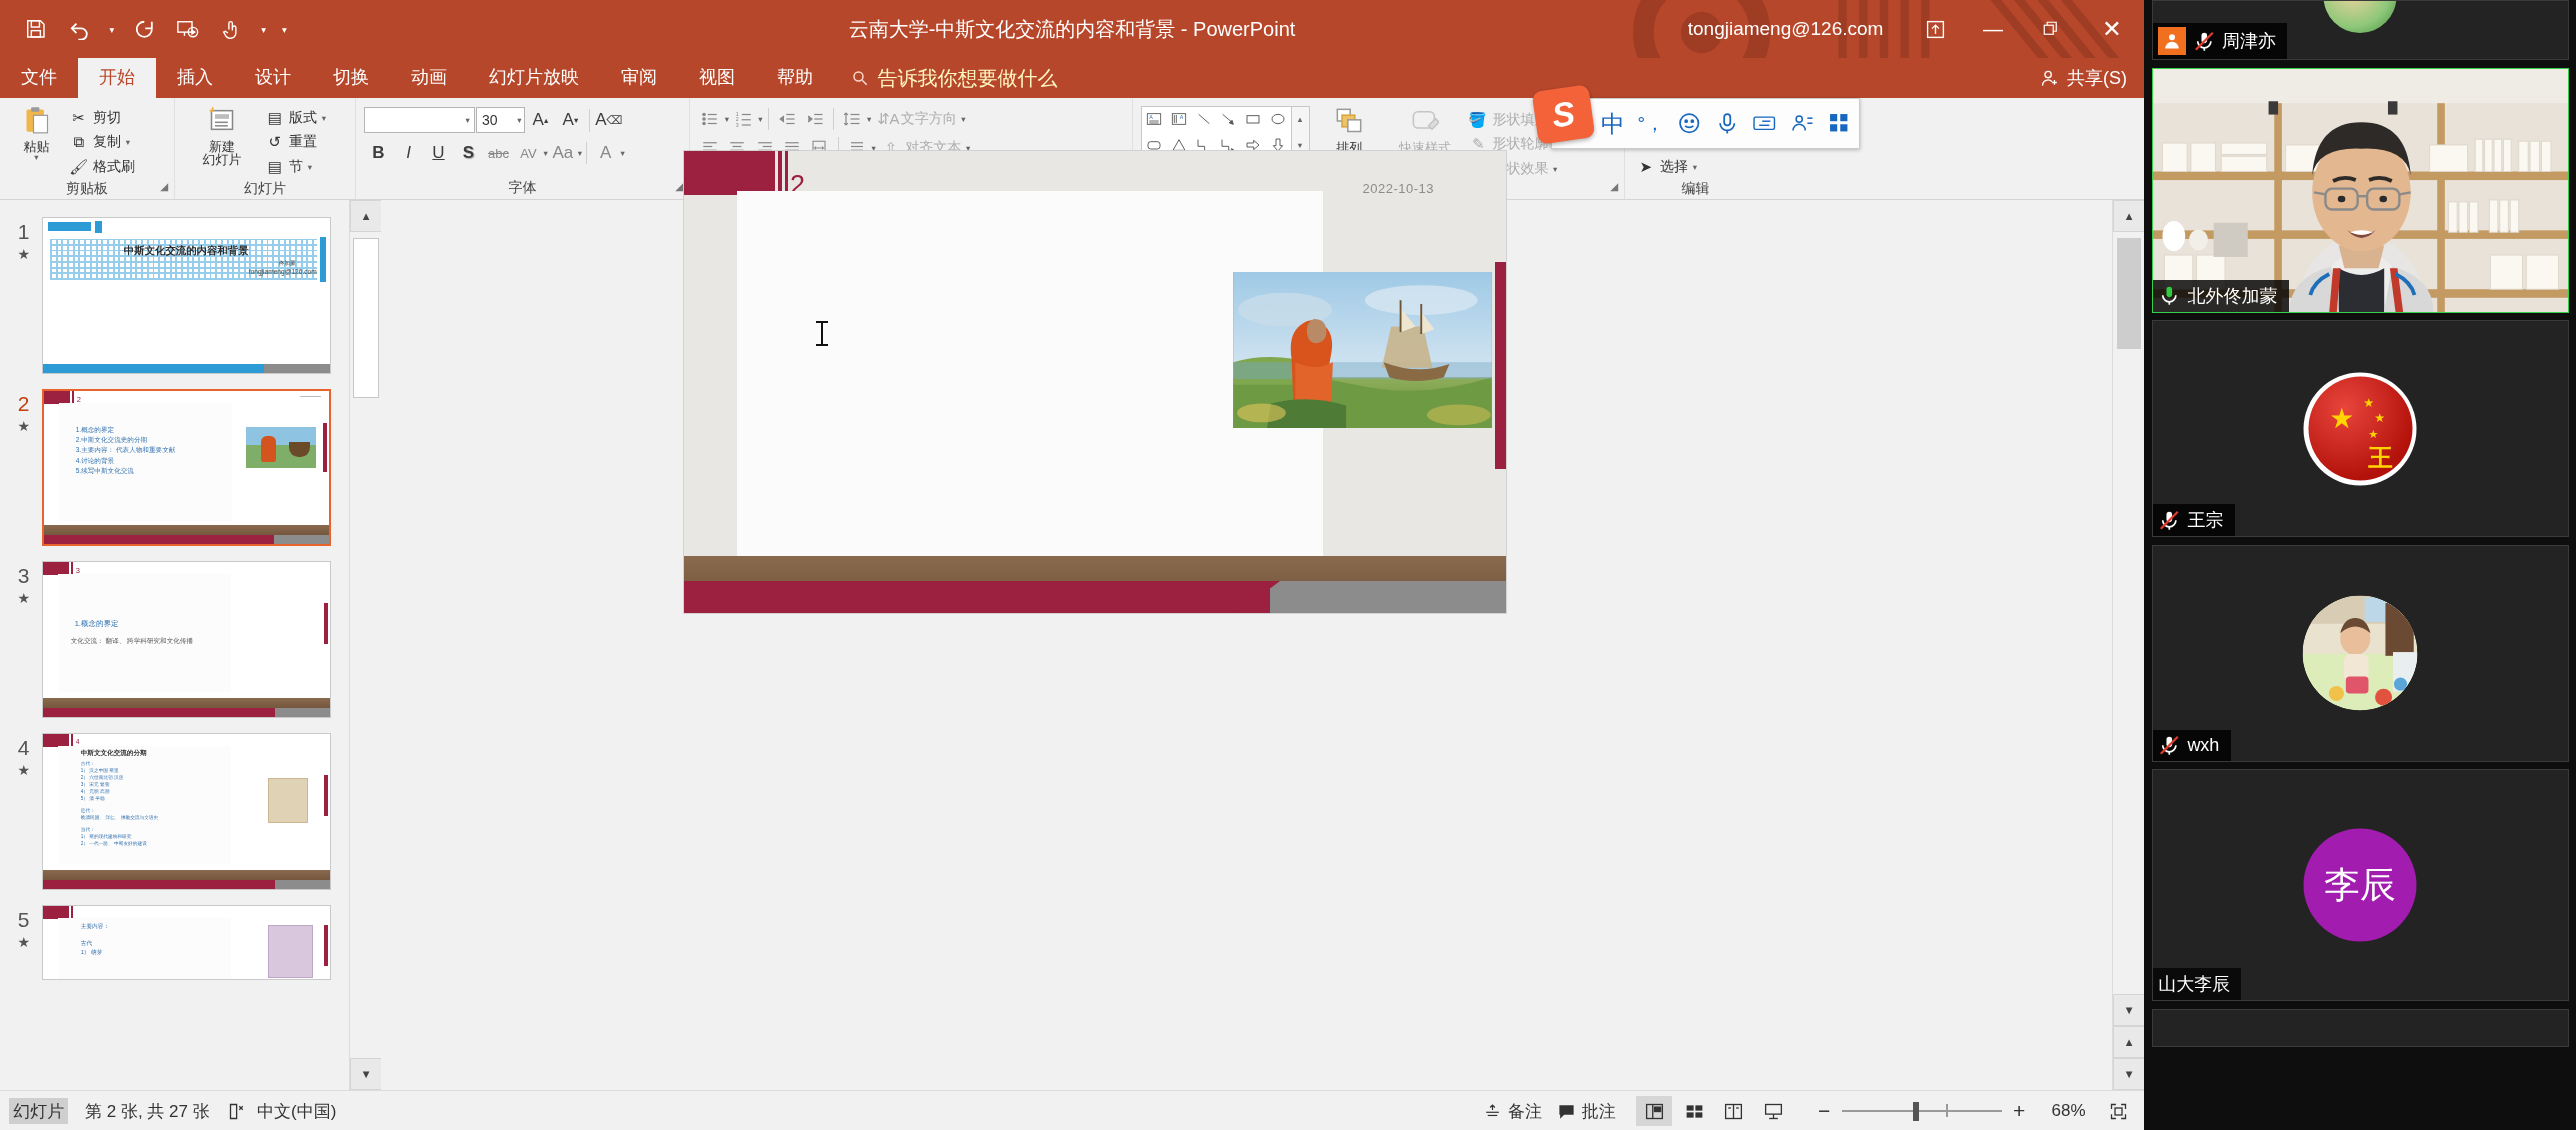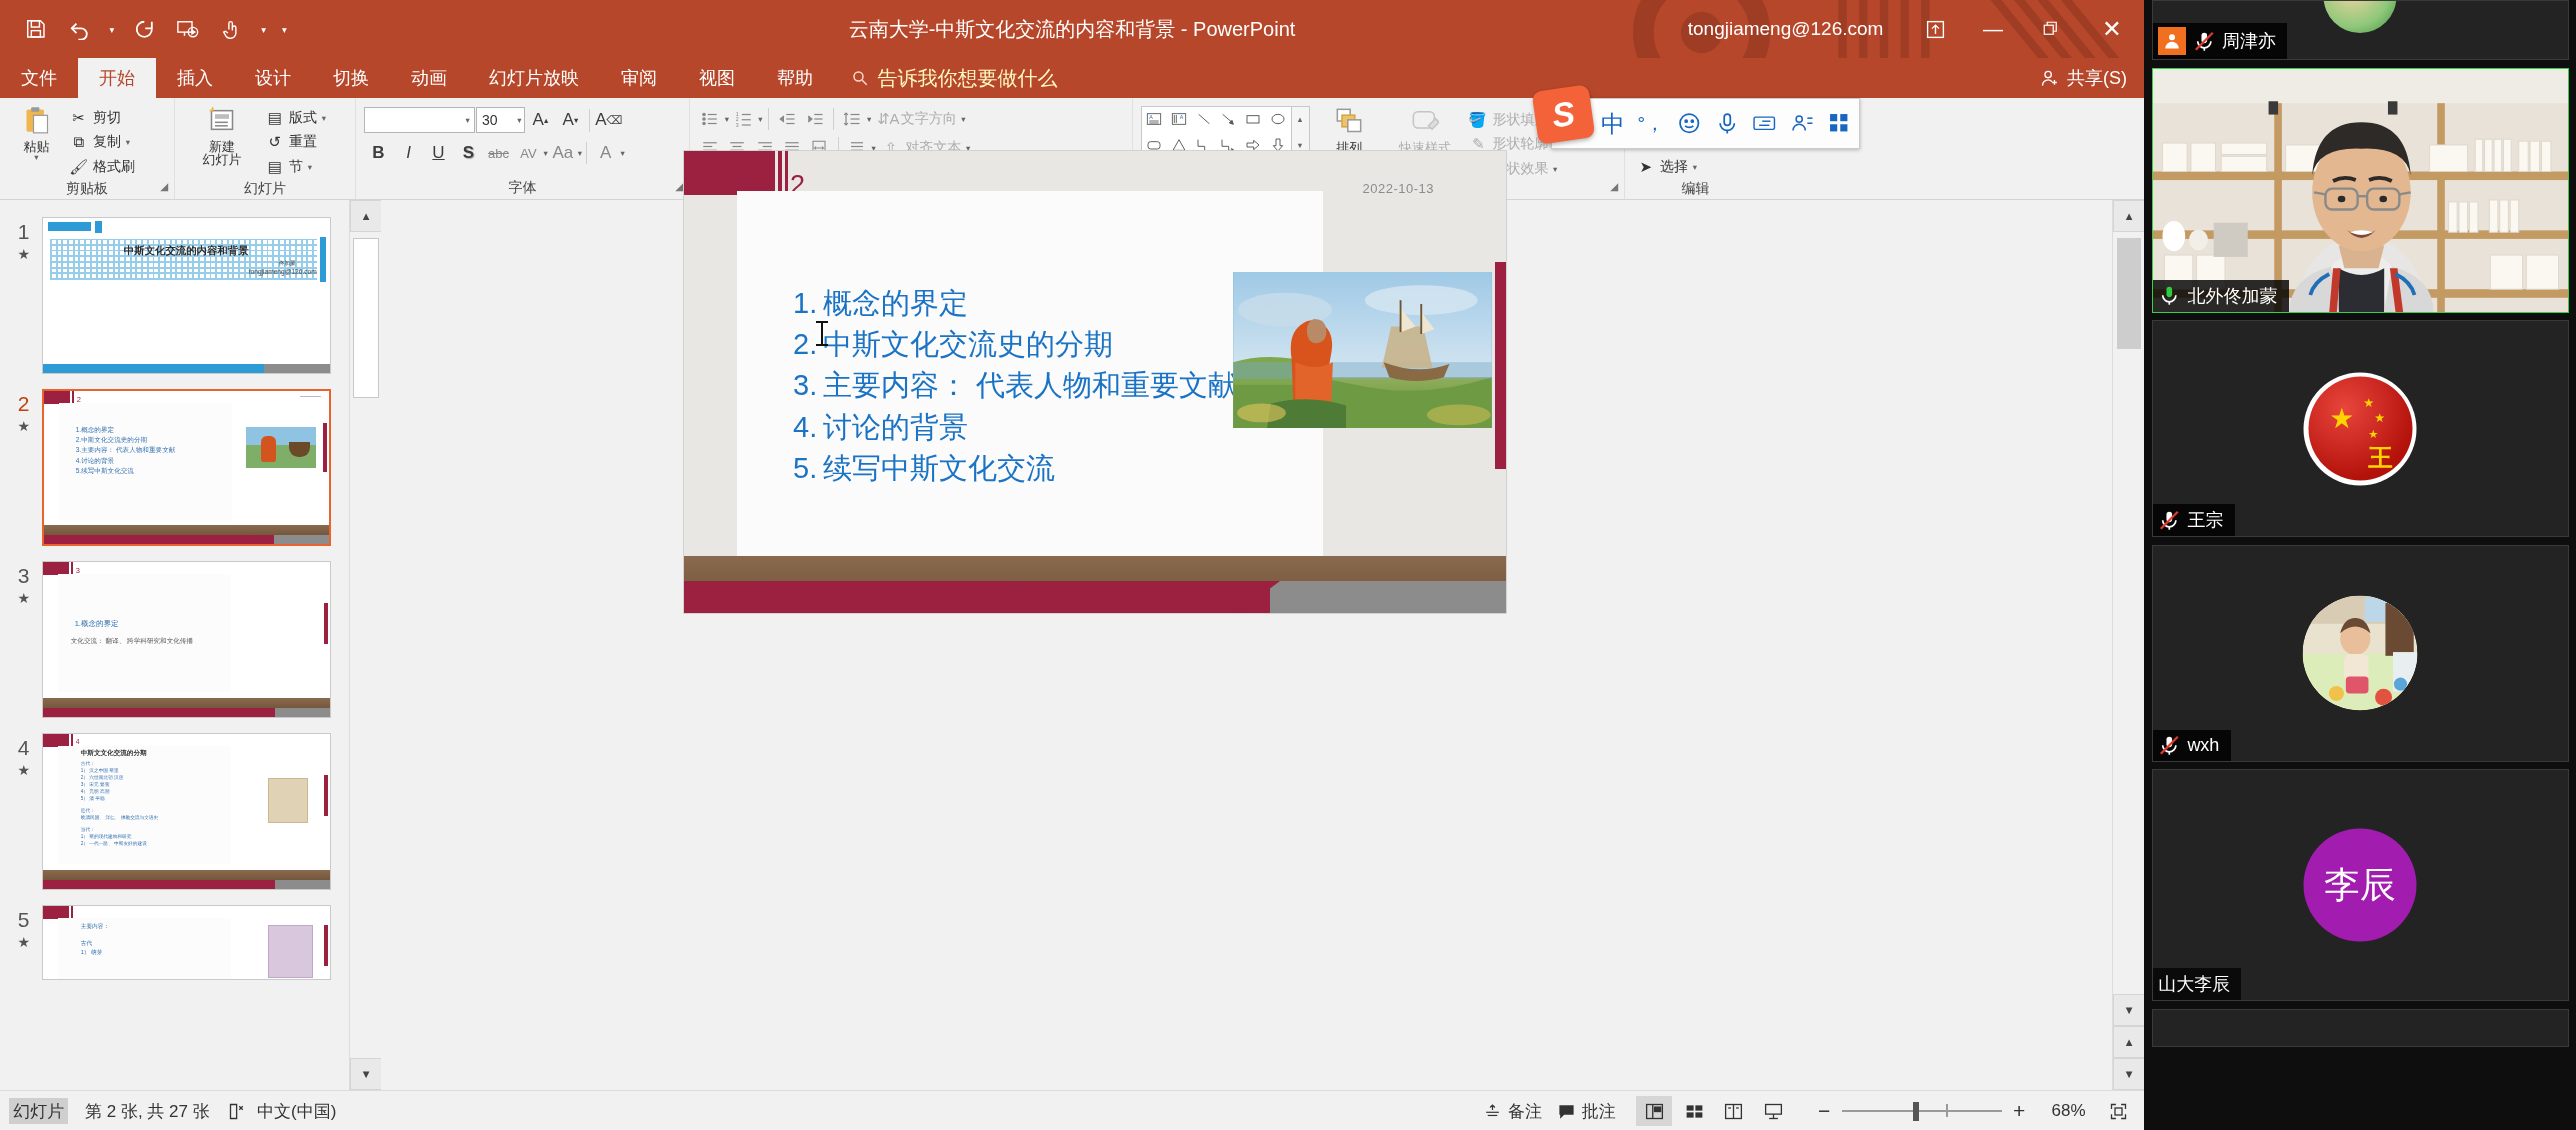--- a/index.html
+++ b/index.html
@@ -20,21 +20,21 @@
   .wtitle{ position:absolute; left:0; right:0; top:0; height:58px; line-height:58px; text-align:center;
            color:#ffffff; font-size:20px; white-space:nowrap; }
   .tb-right{ position:absolute; right:0; top:0; height:58px; display:flex; align-items:center; gap:0; }
   .acct{ color:#fff; font-size:19px; padding:0 22.6px; white-space:nowrap;}
   .wbtn{ width:58px; height:58px; display:flex; align-items:center; justify-content:center;
          color:#fff; font-size:20px; }
   .wbtn.close{ width:64px; font-size:23.6px;}
 
   
   .tabs{ position:relative; height:40px; background:#b7472a; display:flex; align-items:flex-end; overflow:hidden;}
-  .tab{ height:40px; line-height:40px; padding:0 21px; color:#fff; font-size:18px; white-space:nowrap; }
+  .tab{ height:40px; line-height:40px; padding:0 21px; color:#fff; font-size:18px; white-space:nowrap;font-family:Liberation Mono, monospace; }
   .tab.active{ background:#f1f1f1; color:#b7472a; }
   .tellme{ display:flex; align-items:center; gap:8.5px; color:#fef9c3; font-size:20px; padding-left:17px; height:40px;}
   .tellme svg{ width:18px; height:18px;}
   .share{ position:absolute; right:17px; top:0; height:40px; display:flex; align-items:center; gap:7.5px;
           color:#fff; font-size:18px;}
   .share svg{width:19px;height:19px;}
 
   
   .ribbon{ position:relative; height:102px; background:#f1f1f1; display:flex; align-items:stretch;
            border-bottom:0.9px solid #d4d4d4;}
@@ -828,37 +828,20 @@
         <div class="slide">
           <div class="sl-topbar"></div>
           <div class="sl-bars">
               <i style="left:0"></i>
               <i style="left:6.6px"></i>
             </div>
           <div class="sl-num">2</div>
           <div class="sl-date">2022-10-13</div>
           <div class="sl-white"></div>
 
-          <div class="sl-list">
-            <div class="sl-li">
-              <b>1.</b><span>概念的界定</span>
-            </div>
-            <div class="sl-li">
-              <b>2.</b><span>中斯文化交流史的分期</span>
-            </div>
-            <div class="sl-li">
-              <b>3.</b><span>主要内容：  代表人物和重要文献</span>
-            </div>
-            <div class="sl-li">
-              <b>4.</b><span>讨论的背景</span>
-            </div>
-            <div class="sl-li">
-              <b>5.</b><span>续写中斯文化交流</span>
-            </div>
-          </div>
 
           <div class="caretI"></div>
 
           <div class="sl-img">
             <svg viewBox="0 0 275 166" width="259" height="156">
               <defs>
                 <linearGradient id="sky" x1="0" y1="0" x2="0" y2="1">
                   <stop offset="0%" stop-color="#9fc9e6"></stop>
                     <stop offset="60%" stop-color="#cfe3f0"></stop>
                     <stop offset="100%" stop-color="#e8eef2"></stop>

